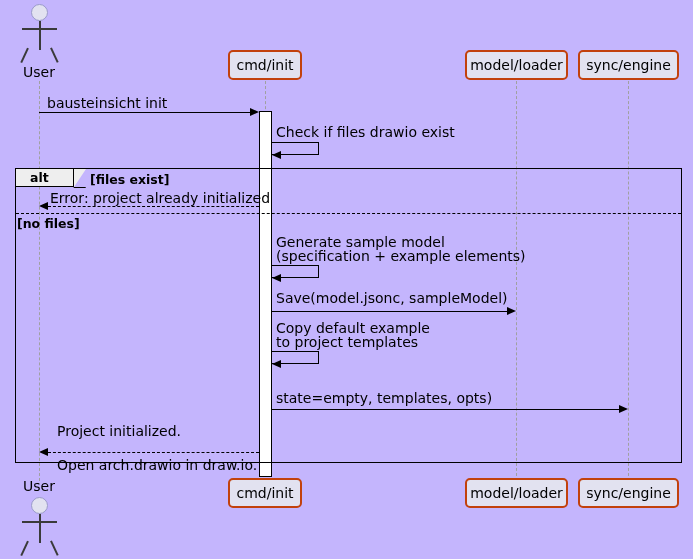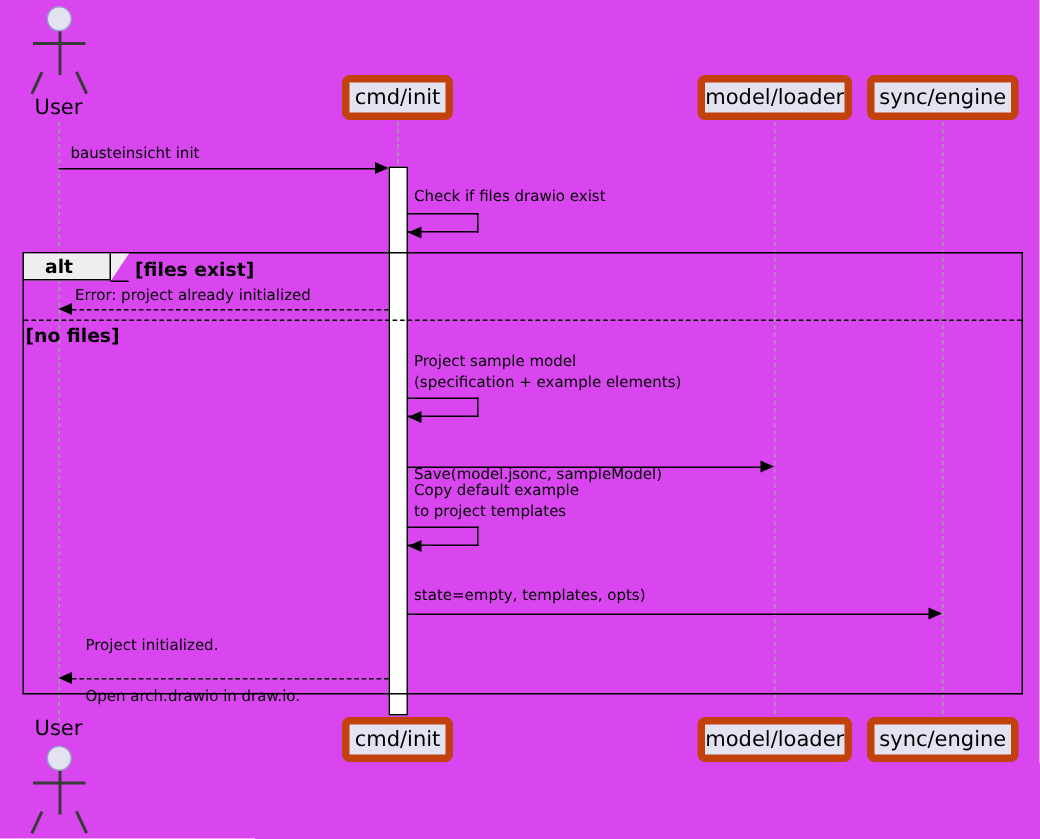--- a/index.html
+++ b/index.html
@@ -8,31 +8,31 @@
     padding: 0;
     background: #ffffff;
   }
   body {
     font-family: "DejaVu Sans", sans-serif;
   }
   #diagram {
     position: relative;
     width: 693px;
     height: 559px;
-    background: #d946ef;
+    background: #c4b5fd;
     overflow: hidden;
   }
   .abs { position: absolute; }
 
   
   .participant {
     position: absolute;
     box-sizing: border-box;
     background: #E2E2F0;
-    border: 5px solid #c2410c;
+    border: 2px solid #c2410c;
     border-radius: 5px;
     color: #000000;
     font-size: 14px;
     line-height: 1;
     display: flex;
     align-items: center;
     justify-content: center;
     white-space: nowrap;
     padding: 0 9px;
     height: 30px;
@@ -93,21 +93,21 @@
   }
   .arrow-left {
     position: absolute;
     width: 0; height: 0;
     border-right: 9px solid #000000;
     border-top: 4px solid transparent;
     border-bottom: 4px solid transparent;
   }
   .msg-label {
     position: absolute;
-    font-size: 10px;
+    font-size: 14px;
     color: #000000;
     white-space: pre;
     line-height: 14px;
   }
 
   
   .selfloop {
     position: absolute;
     box-sizing: border-box;
     border-top: 1px solid #000000;
@@ -204,26 +204,26 @@
 
   <div class="frame-guard" style="left:90px;top:172px;">[files exist]</div>
 
   <div class="msg-label" style="left:50px;top:191px;">Error: project already initialized</div>
   <div class="msg-line dashed" style="left:48px;top:206px;width:211px;"></div>
   <div class="arrow-left" style="left:39px;top:202px;"></div>
 
   <div class="frame-divider" style="left:16px;top:213px;width:665px;"></div>
   <div class="frame-guard" style="left:17px;top:216px;">[no files]</div>
 
-  <div class="msg-label" style="left:276px;top:235px;">Project sample model</div>
+  <div class="msg-label" style="left:276px;top:235px;">Generate sample model</div>
   <div class="msg-label" style="left:276px;top:249px;">(specification + example elements)</div>
   <div class="selfloop" style="left:272px;top:265px;width:47px;height:13px;"></div>
   <div class="arrow-left" style="left:272px;top:274px;"></div>
 
-  <div class="msg-label" style="left:276px;top:291px;margin-top:19px;">Save(model.jsonc, sampleModel)</div>
+  <div class="msg-label" style="left:276px;top:291px;">Save(model.jsonc, sampleModel)</div>
   <div class="msg-line" style="left:272px;top:311px;width:236px;"></div>
   <div class="arrow-right" style="left:507px;top:307px;"></div>
 
   <div class="msg-label" style="left:276px;top:321px;">Copy default example</div>
   <div class="msg-label" style="left:276px;top:335px;">to project templates</div>
   <div class="selfloop" style="left:272px;top:351px;width:47px;height:13px;"></div>
   <div class="arrow-left" style="left:272px;top:360px;"></div>
 
   <div class="msg-label" style="left:276px;top:391px;">state=empty, templates, opts)</div>
   <div class="msg-line" style="left:272px;top:409px;width:348px;"></div>

